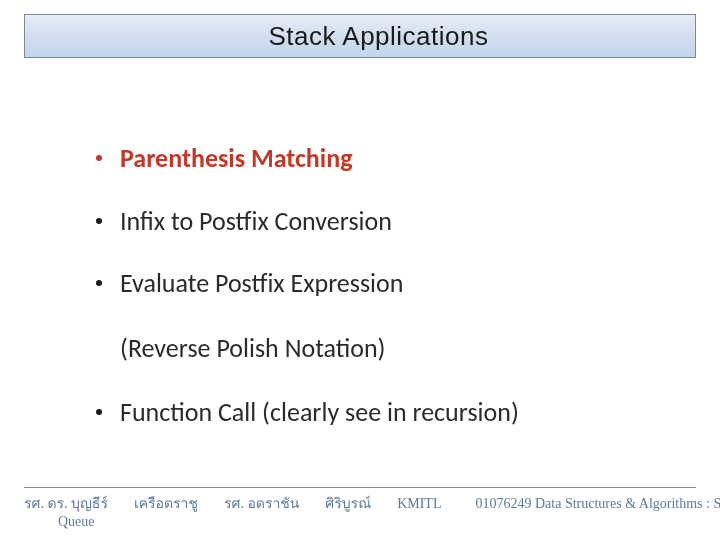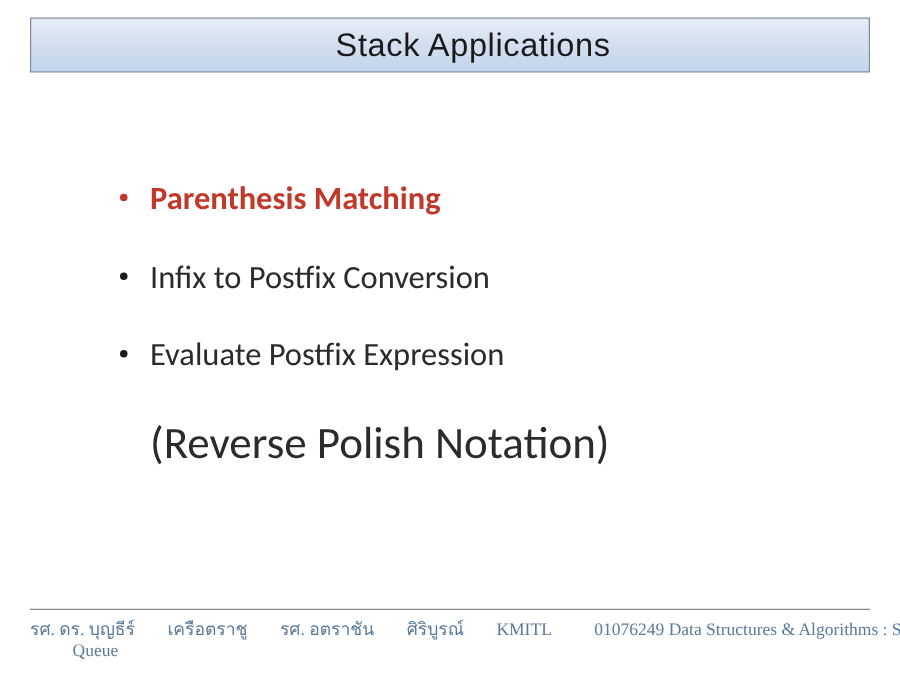--- a/index.html
+++ b/index.html
@@ -50,21 +50,21 @@
     color: #2b2b2b;
     line-height: 1.1;
   }
   .item-text.bold { font-weight: 700; }
   .item-text.red { color: #c0392b; }
   .sub-row {
     margin-left: 24px;
     margin-bottom: 34px;
   }
   .sub-text {
-    font-size: 36px;
+    font-size: 26px;
     color: #2b2b2b;
   }
   .footer-rule {
     position: absolute;
     left: 24px;
     right: 24px;
     bottom: 52px;
     border-top: 1px solid #888;
   }
   .footer {
@@ -119,20 +119,24 @@
 
   <div class="bullet-row">
     <span class="bullet-dot"></span>
     <span class="item-text">Evaluate Postfix Expression</span>
   </div>
 
   <div class="sub-row">
     <span class="sub-text">(Reverse Polish Notation)</span>
   </div>
 
+  <div class="bullet-row" style="margin-bottom:0;">
+    <span class="bullet-dot"></span>
+    <span class="item-text">Function Call (clearly see in recursion)</span>
+  </div>
 
 </div>
 
 <div class="footer-rule"></div>
 
 <div class="footer">
   <div class="footer-top">
     <span class="seg">รศ. ดร. บุญธีร์</span>
     <span class="seg">เครือตราชู</span>
     <span class="seg">รศ. อตราชัน</span>

